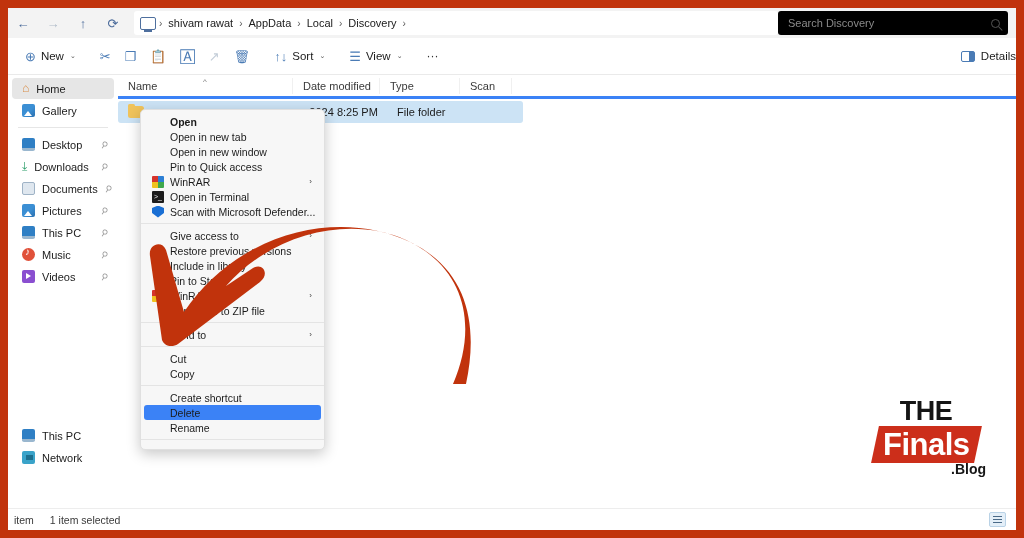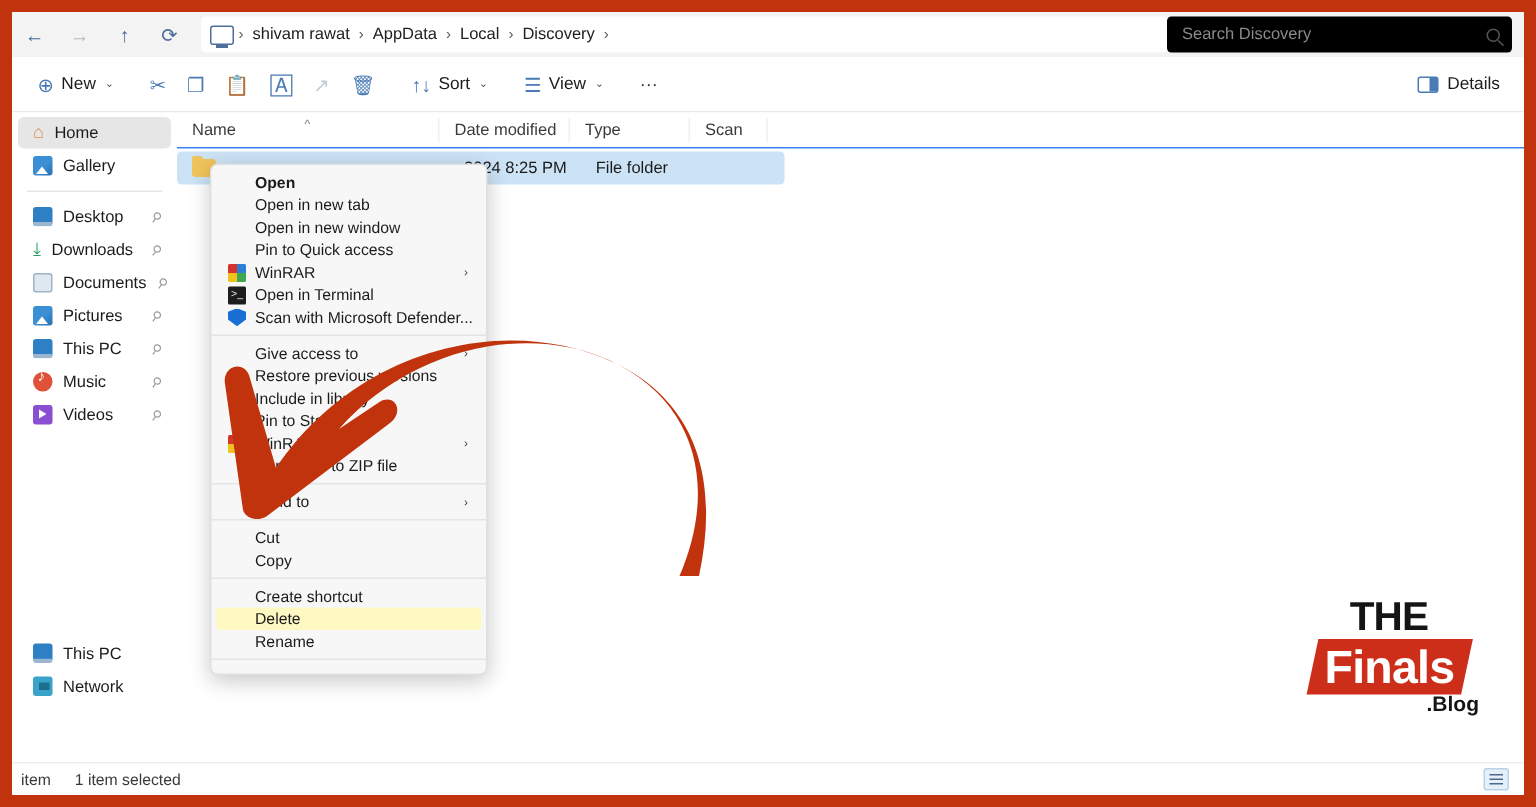--- a/index.html
+++ b/index.html
@@ -111,21 +111,21 @@
     white-space: nowrap;
   }
   .tb-icon { color: #4a7bb5; font-size: 13px; line-height: 1; }
   .tb-icon.dim { color: #c3cdd8; }
   .tb-chev { font-size: 7px; color: #555; margin-left: 1px; }
   .tb-gap { width: 10px; }
   .tb-spacer { flex: 1; }
   .details-btn {
     display: flex; align-items: center; gap: 6px;
     font-size: 11.5px; color: #1b1b1b;
-    padding-right: 16px;
+    padding-right: 0;
   }
   .details-ico {
     width: 14px; height: 11px;
     border: 1.4px solid #4a7bb5; border-radius: 2px;
     display: inline-block; position: relative;
   }
   .details-ico:after {
     content: ""; position: absolute;
     right: 0; top: 0; bottom: 0; width: 5px;
     background: #4a7bb5;
@@ -192,21 +192,21 @@
 
   
   .filelist {
     position: absolute; left: 110px; top: 67px;
     width: 898px; height: 440px;
     background: #ffffff;
   }
   .col-head {
     height: 24px;
     display: flex; align-items: center;
-    border-bottom: 1px solid #3b82f6;
+    border-bottom: 3px solid #3b82f6;
     font-size: 11px; color: #3a3a3a;
     position: relative;
   }
   .col {
     padding-left: 10px;
     border-right: 1px solid #f0f0f0;
     height: 16px; line-height: 16px;
     white-space: nowrap;
   }
   .col.name { width: 175px; position: relative; }
@@ -255,21 +255,21 @@
   }
   .mi {
     height: 15px;
     display: flex; align-items: center;
     padding: 0 9px 0 8px;
     font-size: 10.5px; color: #1b1b1b;
     margin: 0 3px;
     border-radius: 3px;
     white-space: nowrap;
   }
-  .mi.hl { background: #fef9c3; }
+  .mi.hl { background: #3b82f6; }
   .mi.bold { font-weight: bold; }
   .mi-ico {
     width: 12px; height: 12px;
     margin-right: 6px; flex: 0 0 auto;
     display: inline-block; position: relative;
   }
   .mi-ico.blank { background: transparent; }
   .mi-text { flex: 1; }
   .mi-arrow { font-size: 8px; color: #444; }
   .mi-sep { height: 1px; background: #e4e4e4; margin: 4px 0; }

